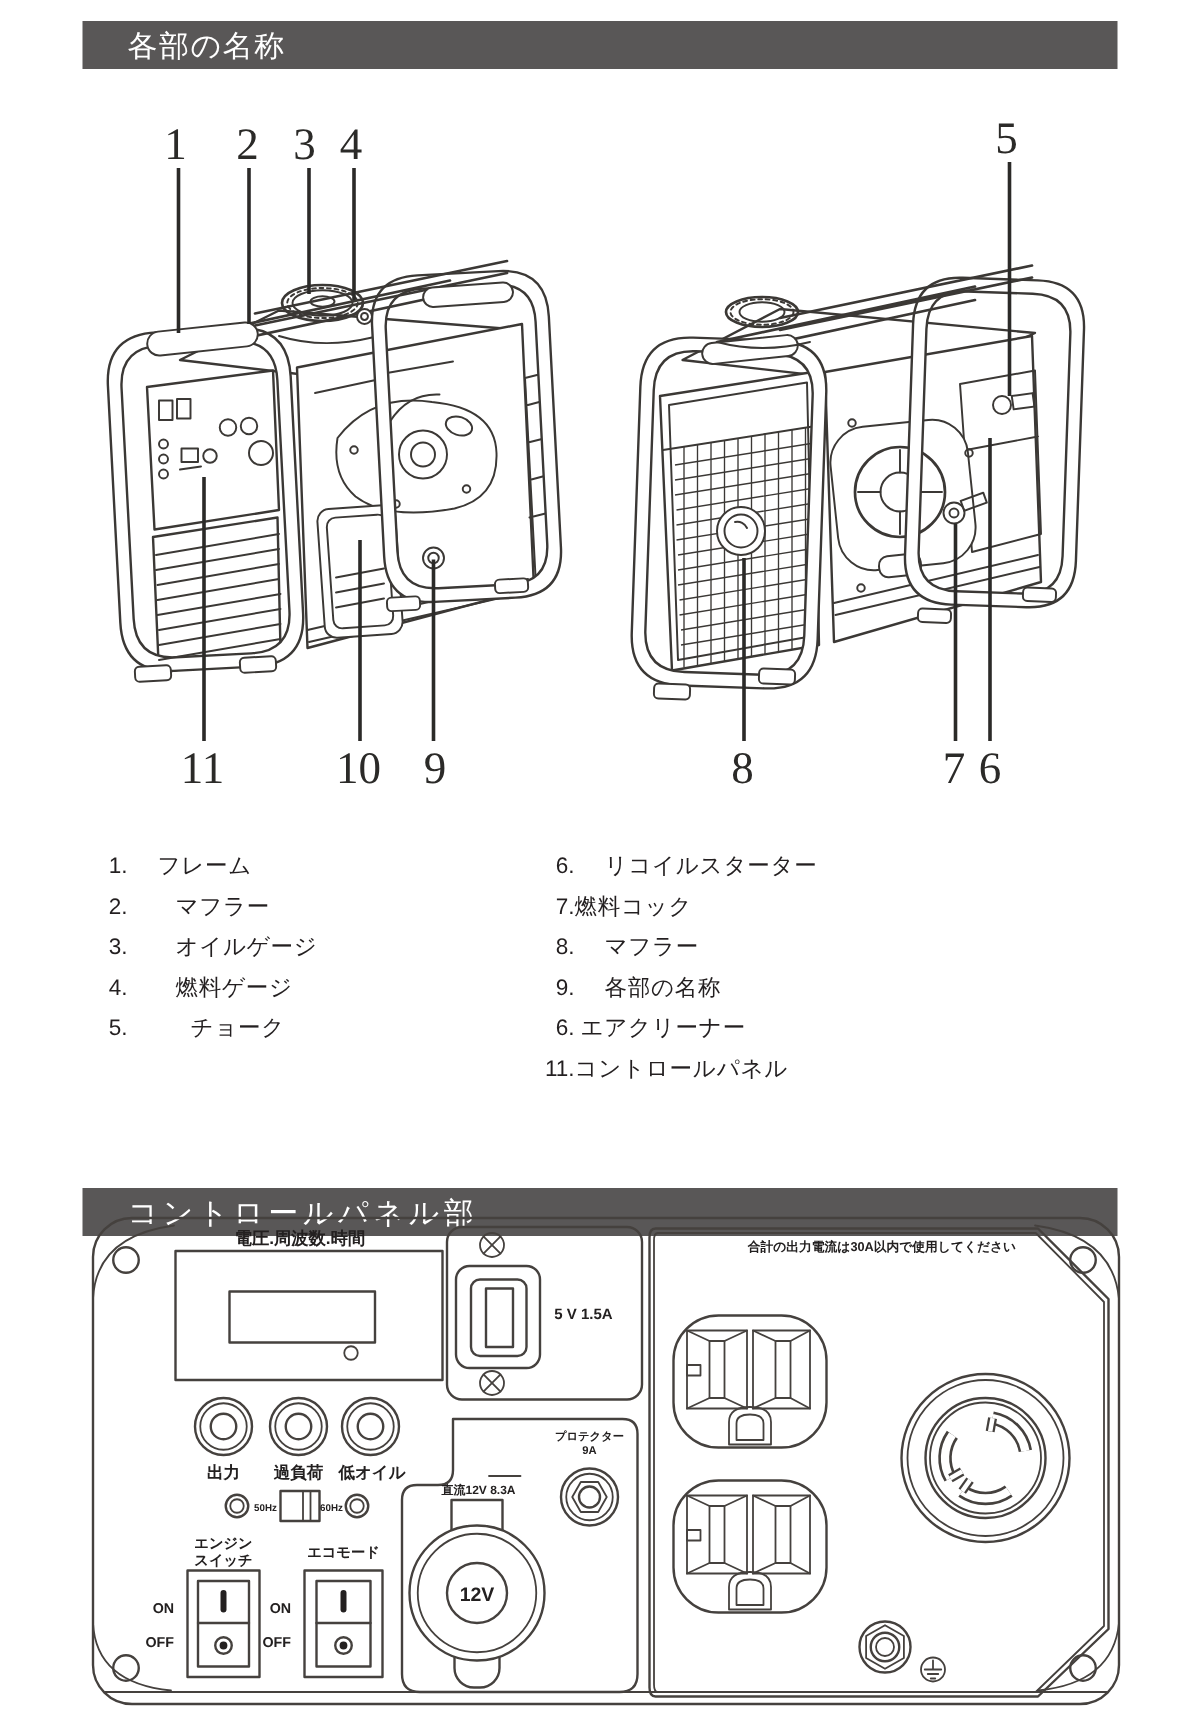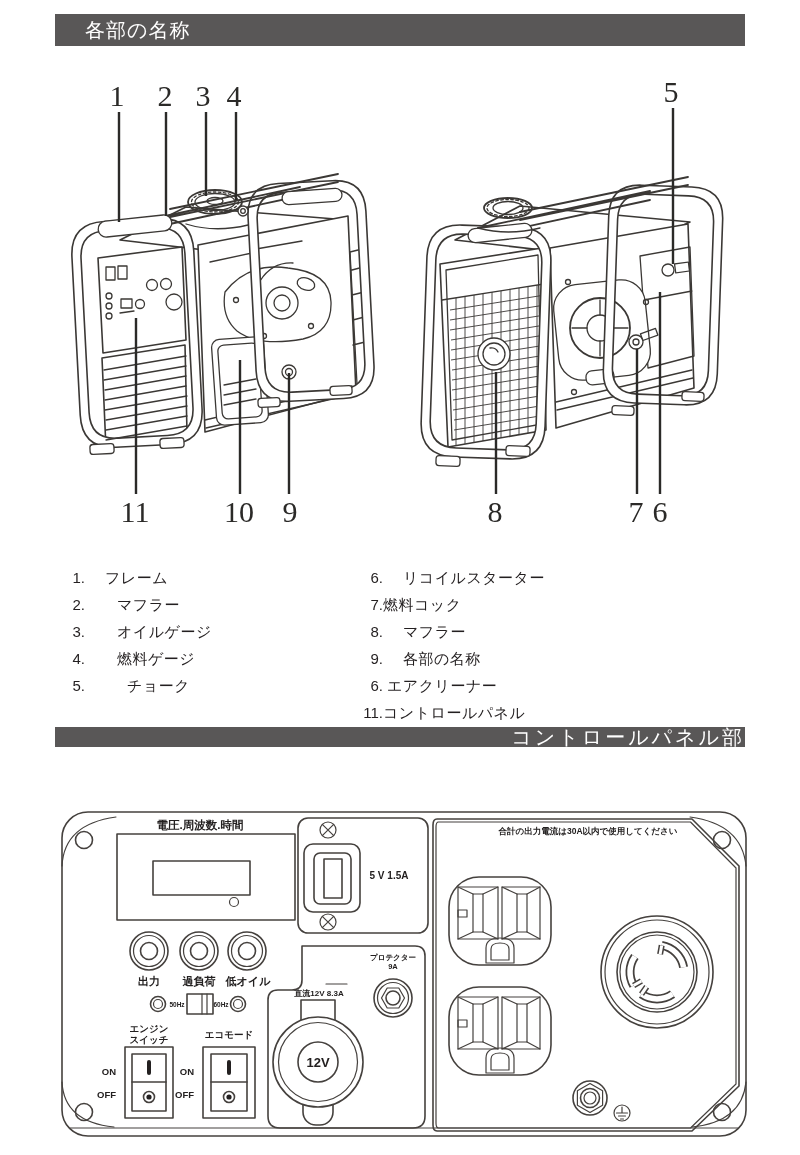--- a/index.html
+++ b/index.html
@@ -209,21 +209,21 @@
   <div class="part-row" style="left:57px;top:676px"><span class="pnum" style="width:28px">5.</span><span class="plabel" style="margin-left:42px">チョーク</span></div>
 
   <div class="part-row" style="left:347px;top:568px"><span class="pnum" style="width:36px">6.</span><span class="plabel" style="margin-left:20px">リコイルスターター</span></div>
   <div class="part-row" style="left:347px;top:595px"><span class="pnum" style="width:36px">7.</span><span class="plabel" style="">燃料コック</span></div>
   <div class="part-row" style="left:347px;top:622px"><span class="pnum" style="width:36px">8.</span><span class="plabel" style="margin-left:20px">マフラー</span></div>
   <div class="part-row" style="left:347px;top:649px"><span class="pnum" style="width:36px">9.</span><span class="plabel" style="margin-left:20px">各部の名称</span></div>
   <div class="part-row" style="left:347px;top:676px"><span class="pnum" style="width:36px">6.</span><span class="plabel" style="margin-left:4px">エアクリーナー</span></div>
   <div class="part-row" style="left:347px;top:703px"><span class="pnum" style="width:36px">11.</span><span class="plabel" style="">コントロールパネル</span></div>
 </div>
 
-<div class="hdr hdr2" style="left:55px;top:727px;width:690px;height:20px;justify-content:flex-end;">
+<div class="hdr hdr2" style="left:55px;top:792px;width:690px;height:32px;">
   <span class="hdr-txt">コントロールパネル部</span>
 </div>
 
 <svg style="top:800px;" width="800" height="355" viewBox="0 800 800 355">
 
   <defs>
     <g id="ac-outlet">
       <rect class="pl" x="-51" y="-44" width="102" height="88" rx="30"></rect>
       <rect class="plt" x="-42" y="-34" width="40" height="52"></rect>
       <rect class="plt" x="2" y="-34" width="38" height="52"></rect>

